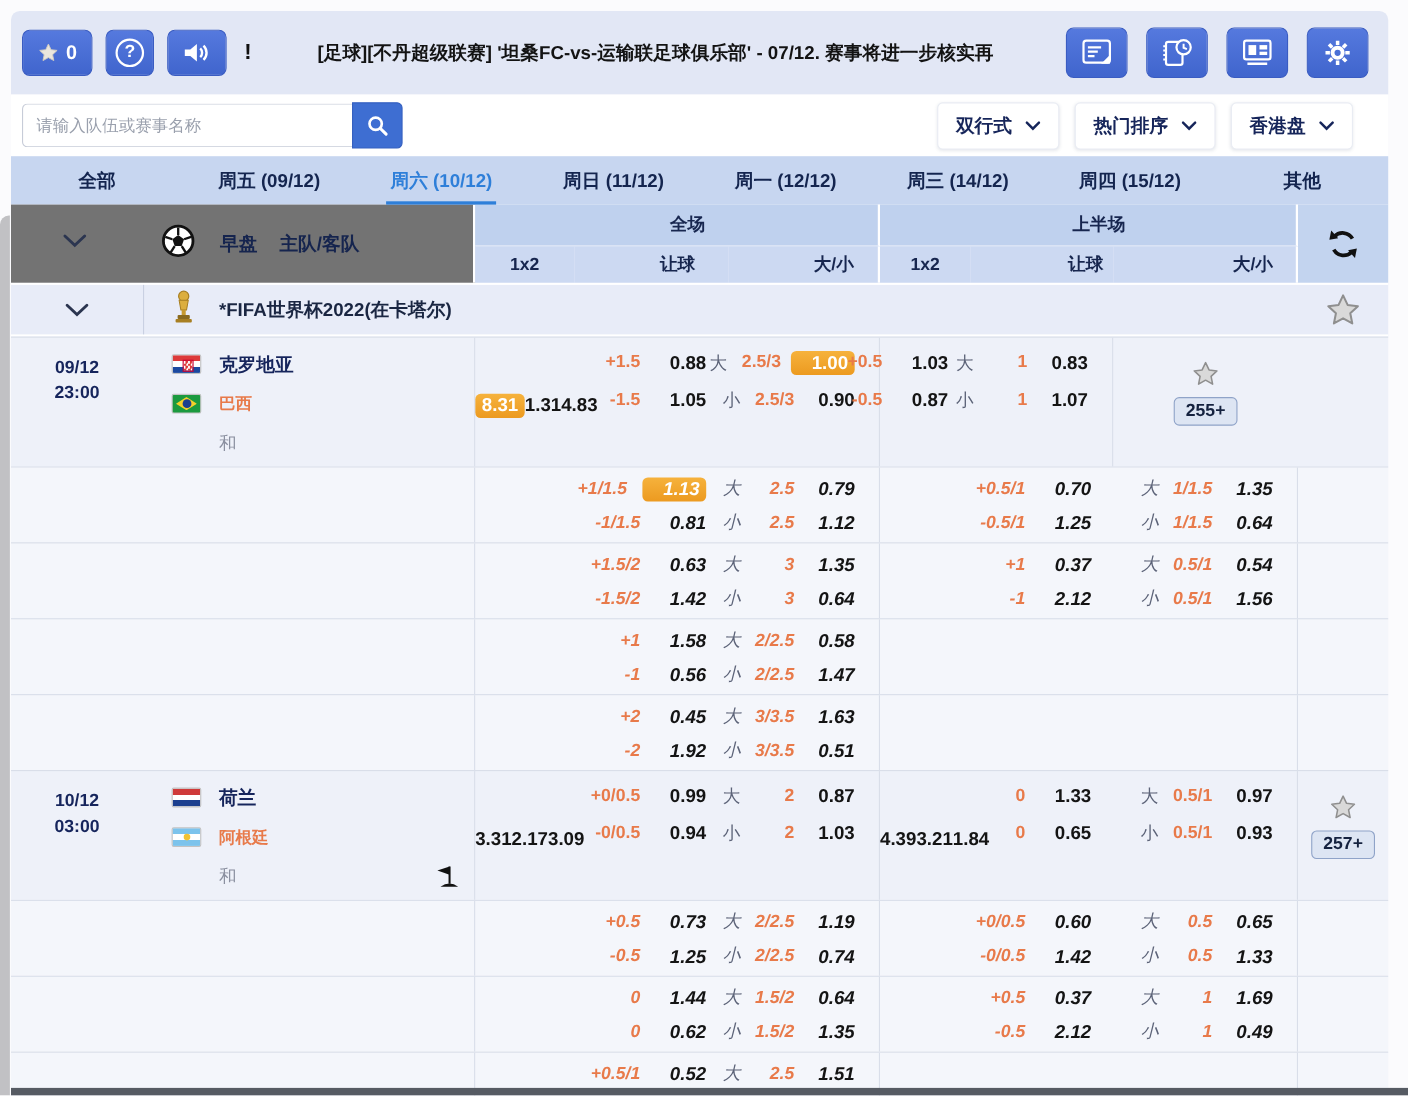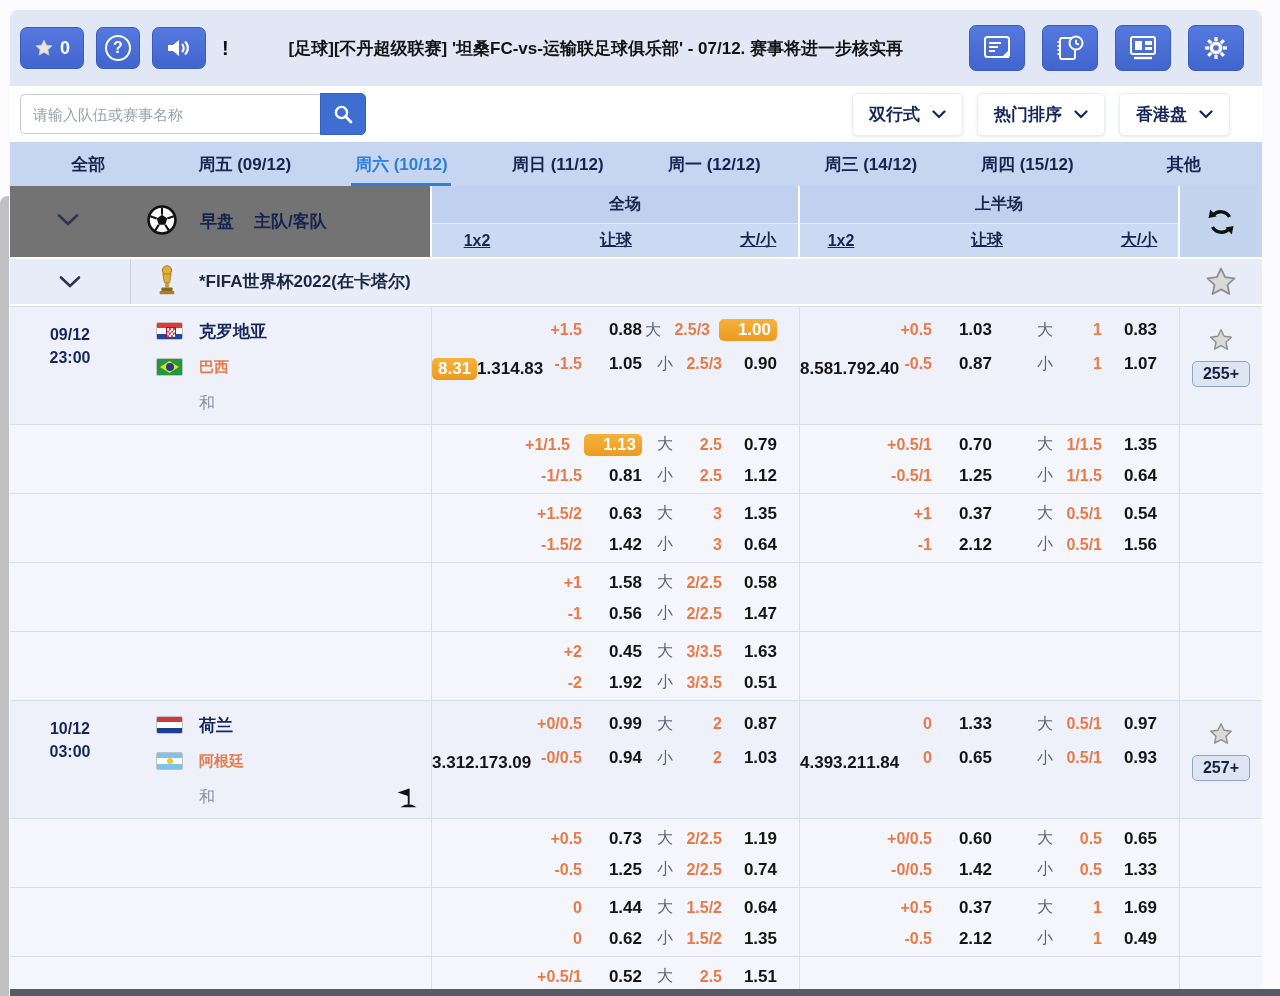--- a/index.html
+++ b/index.html
@@ -51,21 +51,21 @@
   .h-left .hl-chev{margin-left:46px;}
   .h-left .hl-ball{margin-left:66px;}
   .h-left .hl-market{margin-left:22px;font-weight:bold;font-size:17px;color:#15244e;}
   .h-left .hl-teams{margin-left:20px;font-weight:bold;font-size:17px;color:#15244e;}
   .h-group{grid-row:1;background:#bfd1ee;display:flex;align-items:center;justify-content:center;
            font-weight:bold;font-size:16px;color:#17264f;border-bottom:1px solid #e6ecf8;}
   .h-group.full{grid-column:3/6;border-right:2px solid #fff;}
   .h-group.half{grid-column:6/9;border-right:2px solid #fff;}
   .h-group .lbl{transform:translateX(10px);}
   .h-sub{grid-row:2;background:#ccd9f2;display:flex;align-items:center;justify-content:center;
-         font-weight:bold;font-size:16px;color:#17264f;text-decoration:underline;}
+         font-weight:bold;font-size:16px;color:#17264f;}
   .h-sub.s-hc-f .lbl{transform:translateX(24px);}
   .h-sub.s-ou-f{border-right:2px solid #fff;} .h-sub.s-ou-f .lbl{transform:translateX(28px);}
   .h-sub.s-hc-h .lbl{transform:translateX(40px);}
   .h-sub.s-ou-h{border-right:2px solid #fff;} .h-sub.s-ou-h .lbl{transform:translateX(44px);}
   .h-star{grid-row:1/3;grid-column:9;background:#c3d4ef;display:flex;align-items:center;justify-content:center;}
 
   
   .league{height:45px;background:#e8ecf8;border-top:2px solid #fff;border-bottom:2px solid #fff;
           display:grid;grid-template-columns:120px 1050px 82px;}
   .lg-chev{display:flex;align-items:center;justify-content:center;}
@@ -103,21 +103,21 @@
   .t-draw{color:#8b90a0;font-size:16px;margin-left:43px;margin-top:2px;height:32px;display:flex;align-items:center;}
   .corner-ic{position:absolute;right:14px;bottom:4px;cursor:pointer;}
 
   .c-x12{display:flex;flex-direction:row;align-items:center;padding-top:6px;}
   .x12-line{height:34px;display:flex;align-items:center;}
   .odds-val{color:#141414;font-weight:bold;font-size:17px;min-width:46px;text-align:right;}
   .x12-line .odds-val{min-width:0;text-align:center;}
   .hl{background:linear-gradient(#f6b23c,#ec9a20);color:#fff !important;border-radius:5px;padding:1px 6px;}
   .c-hc,.c-ou{display:flex;flex-direction:column;padding-top:6px;}
   .odds-line{height:34px;display:flex;align-items:center;justify-content:flex-end;cursor:pointer;}
-  .row.extra .c-hc,.row.extra .c-ou{padding-top:4px;}
+  .row.extra .c-hc,.row.extra .c-ou{padding-top:4px;font-style:italic;}
   .row.extra .odds-line{height:31px;}
   .c-hc .odds-line{padding-right:20px;gap:14px;}
   .c-ou .odds-line{padding-right:22px;gap:9px;}
   .line-lbl{color:#e87a4a;font-weight:bold;font-size:16px;min-width:52px;text-align:right;}
   .ou-lbl{min-width:40px;}
   .ou-side{color:#5c6378;font-size:16px;}
   .c-star{display:flex;flex-direction:column;align-items:center;padding-top:20px;gap:8px;}
   .more-btn{background:#dde5f3;border:1px solid #8fa3c8;border-radius:5px;font-weight:bold;color:#15223f;
             font-size:16px;padding:3px 10px;cursor:pointer;font-family:inherit;}
 </style>
@@ -363,31 +363,20 @@
             <span class="ou-side">大</span>
             <span class="line-lbl ou-lbl">2.5/3</span>
             <span class="odds-val hl">1.00</span>
           </div>
           <div class="odds-line">
             <span class="ou-side">小</span>
             <span class="line-lbl ou-lbl">2.5/3</span>
             <span class="odds-val">0.90</span>
           </div>
         </div>
-      <div class="cell c-x12">
-          <div class="x12-line">
-            <span class="odds-val">8.58</span>
-          </div>
-          <div class="x12-line">
-            <span class="odds-val">1.79</span>
-          </div>
-          <div class="x12-line">
-            <span class="odds-val">2.40</span>
-          </div>
-        </div>
       <div class="cell c-hc">
           <div class="odds-line">
             <span class="line-lbl">+0.5</span>
             <span class="odds-val">1.03</span>
           </div>
           <div class="odds-line">
             <span class="line-lbl">-0.5</span>
             <span class="odds-val">0.87</span>
           </div>
         </div>

